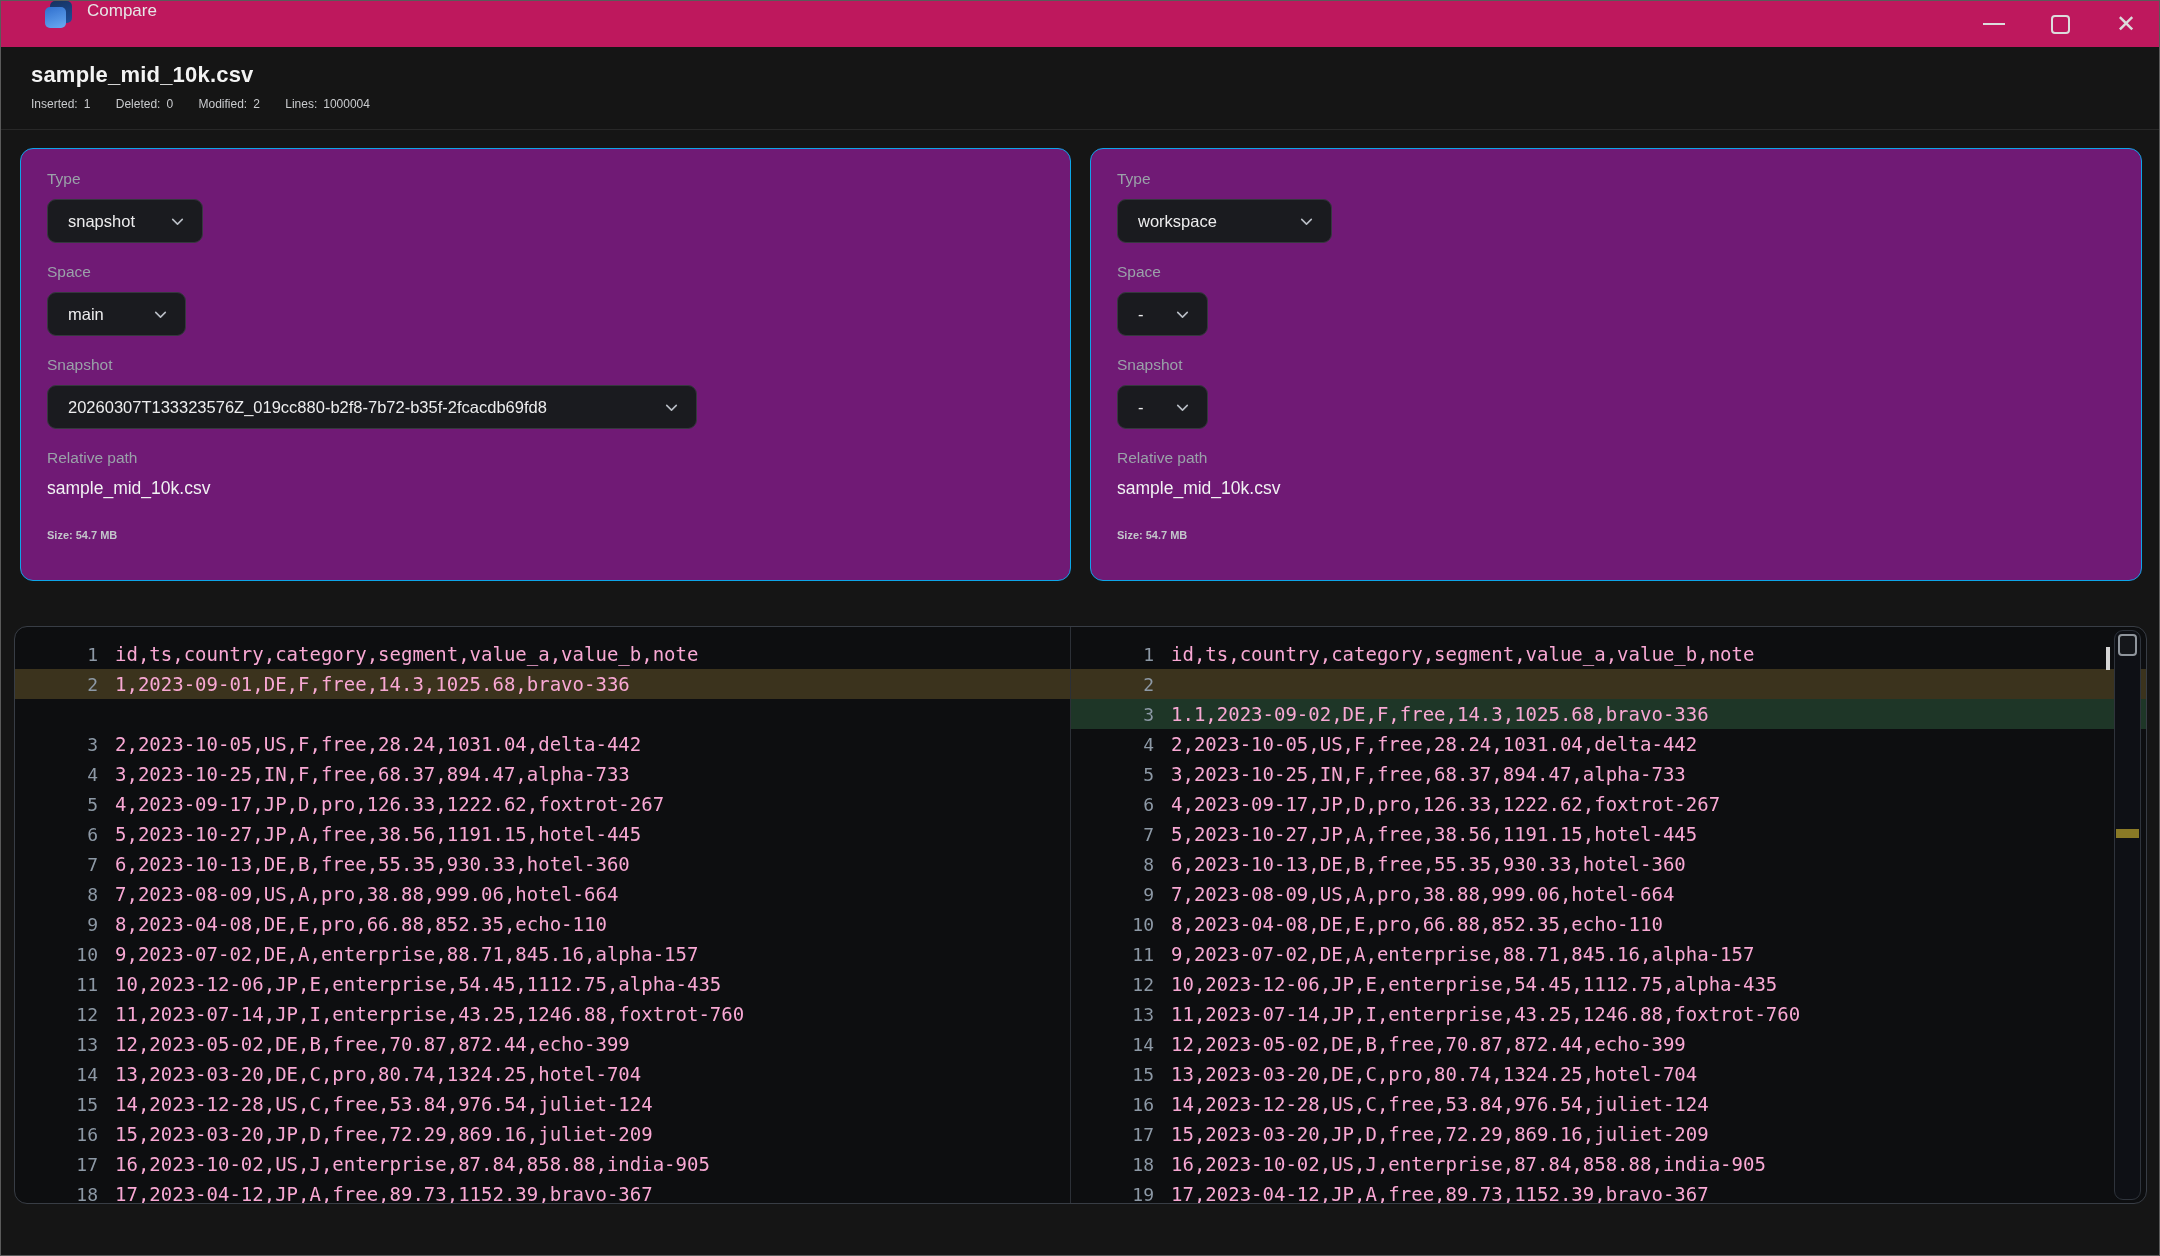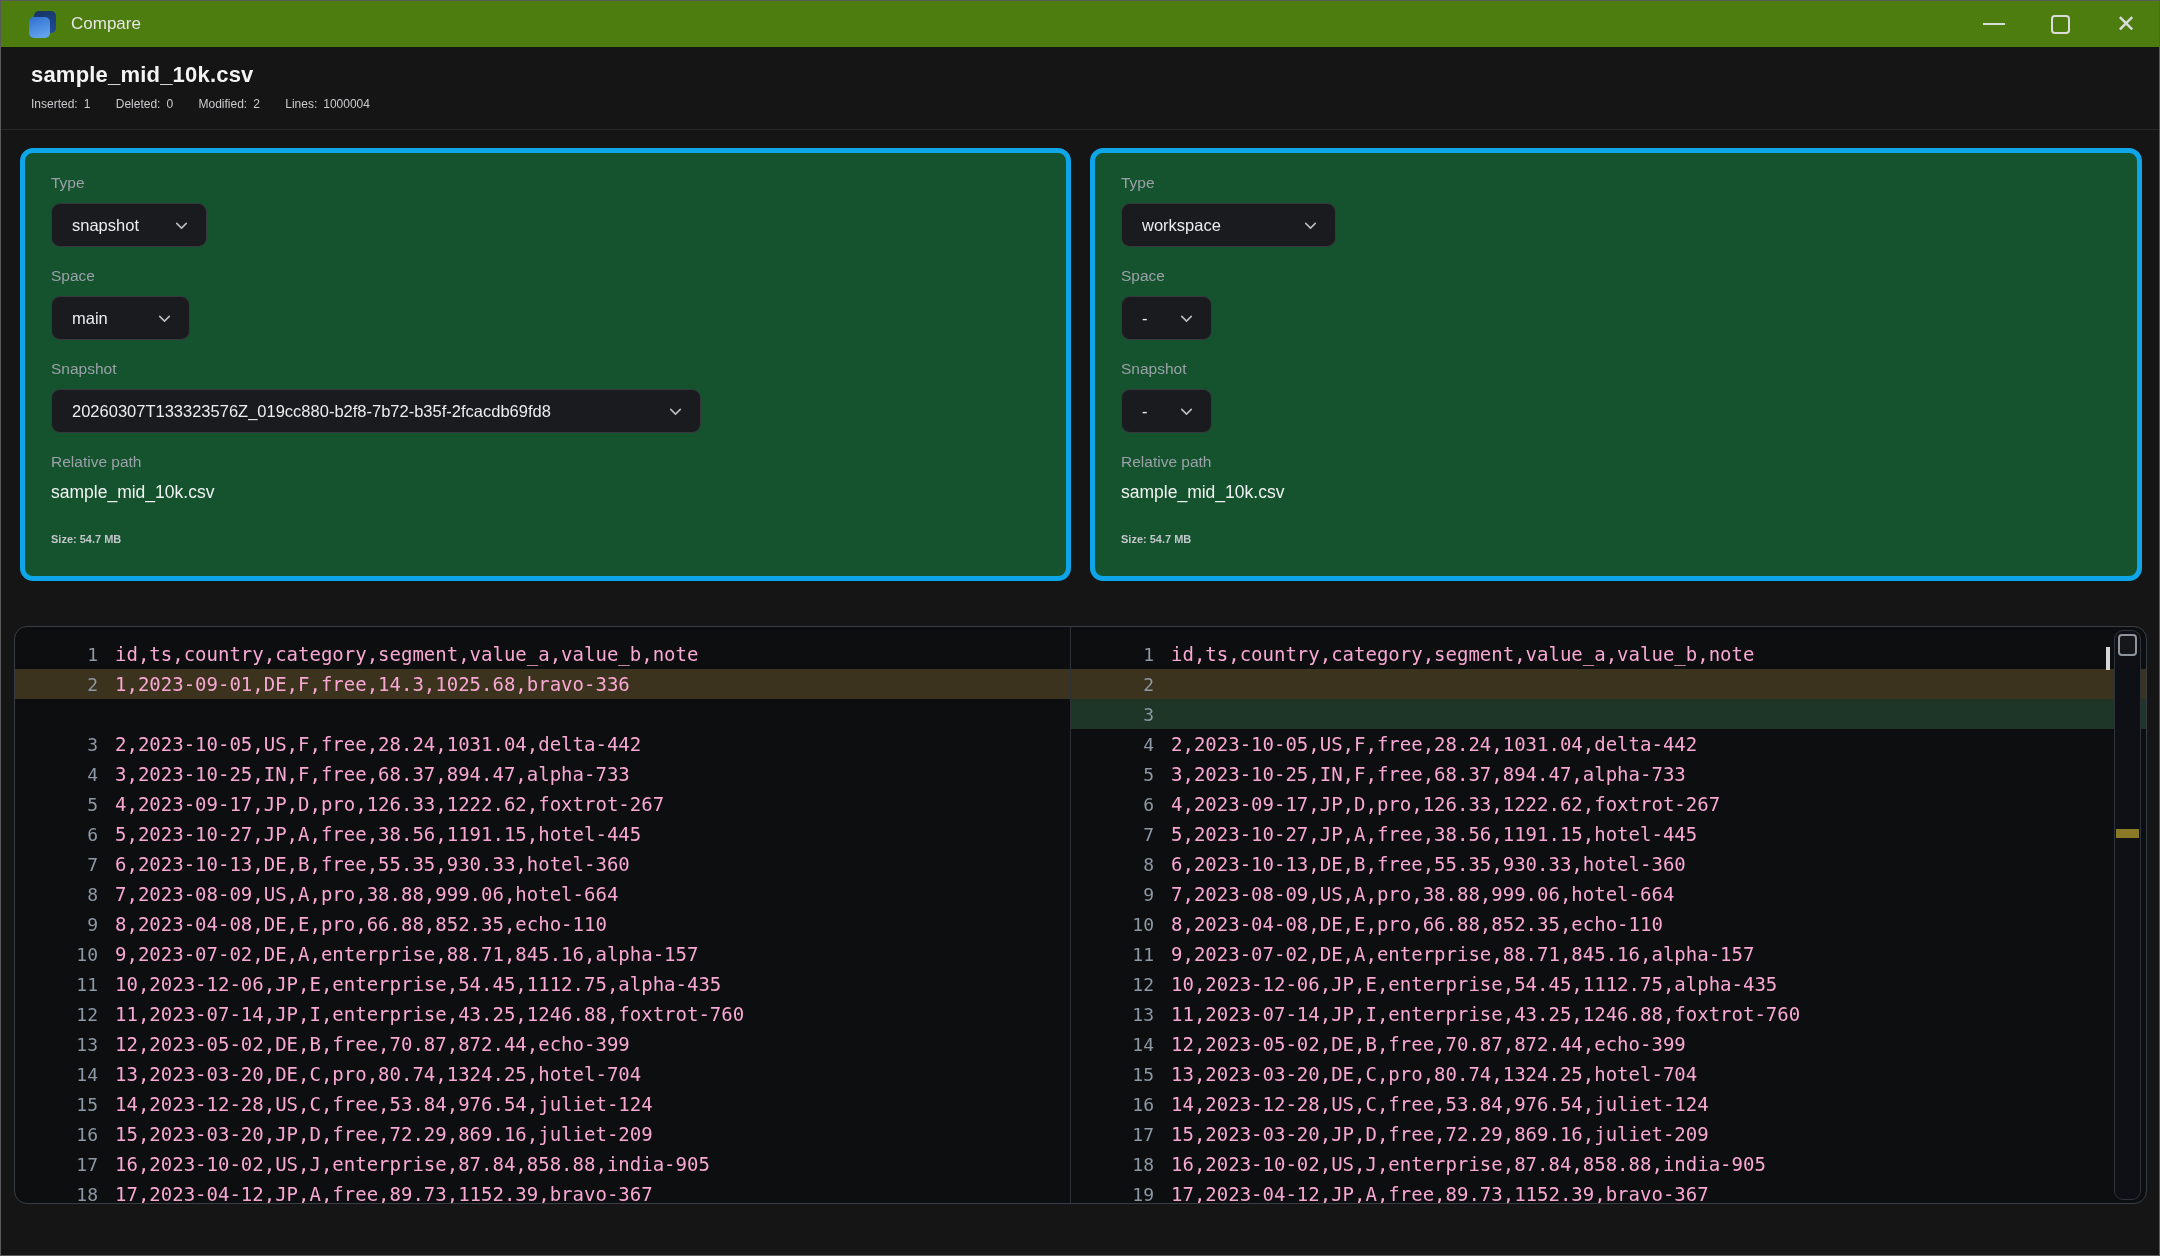--- a/index.html
+++ b/index.html
@@ -8,23 +8,23 @@
     position:relative;
     background:#151515;
     font-family:"Liberation Sans", sans-serif;
     border:1px solid #5a5a5a;
     overflow:hidden;
     color:#e8e8e8;
   }
 
   
   .titlebar {
-    height:46px; background:#4d7c0f;
-    display:flex; align-items:center;
-    padding-left:28px; position:relative;
+    height:46px; background:#be185d;
+    display:flex; 
+    padding-left:44px; position:relative;
   }
   .app-icon { width:27px; height:27px; position:relative; margin-right:15px; }
   .app-icon .back {
     position:absolute; right:0; top:0; width:22px; height:22px;
     border-radius:5px; background:linear-gradient(160deg,#16325f 0%,#1d4e9b 100%);
   }
   .app-icon .front {
     position:absolute; left:0; bottom:0; width:21px; height:21px;
     border-radius:5px; background:linear-gradient(160deg,#2f6fce 0%,#6aaaf2 100%);
   }
@@ -38,22 +38,22 @@
   
   .file-header { padding:15px 30px 18px 30px; border-bottom:1px solid #282828; background:#151515; }
   .file-name { font-size:22px; font-weight:bold; color:#f3f3f3; letter-spacing:0.2px; }
   .file-stats { margin-top:9px; font-size:12px; color:#c9cbce; }
   .file-stats .pair { margin-right:22px; }
   .file-stats .lbl { margin-right:6px; }
 
   
   .panels-row { display:flex; gap:19px; padding:18px 14px 0 19px; }
   .src-panel {
-    height:433px; border:5px solid #0ea5e9; border-radius:13px;
-    background:#14532d; padding:21px 26px;
+    height:433px; border:1px solid #0ea5e9; border-radius:13px;
+    background:#701a75; padding:21px 26px;
   }
   .src-panel.left { width:1051px; }
   .src-panel.right { width:1052px; }
   .fld-label { font-size:15.5px; color:#9aa1a9; margin-top:20px; }
   .fld-label:first-child { margin-top:0; }
   .select-box {
     margin-top:11px; height:44px;
     display:flex; align-items:center; justify-content:space-between;
     padding:0 16px 0 20px;
     background:#1a1b1f; border:1px solid #35383e; border-radius:9px;
@@ -232,21 +232,21 @@
         <div class="drow normal"><span class="lnum">15</span><span class="ltext">14,2023-12-28,US,C,free,53.84,976.54,juliet-124</span></div>
         <div class="drow normal"><span class="lnum">16</span><span class="ltext">15,2023-03-20,JP,D,free,72.29,869.16,juliet-209</span></div>
         <div class="drow normal"><span class="lnum">17</span><span class="ltext">16,2023-10-02,US,J,enterprise,87.84,858.88,india-905</span></div>
         <div class="drow normal"><span class="lnum">18</span><span class="ltext">17,2023-04-12,JP,A,free,89.73,1152.39,bravo-367</span></div>
       </div>
   </div>
   <div class="diff-pane right">
     <div class="rows">
         <div class="drow normal"><span class="lnum">1</span><span class="ltext">id,ts,country,category,segment,value_a,value_b,note</span></div>
         <div class="drow modified"><span class="lnum">2</span></div>
-        <div class="drow inserted"><span class="lnum">3</span></div>
+        <div class="drow inserted"><span class="lnum">3</span><span class="ltext">1.1,2023-09-02,DE,F,free,14.3,1025.68,bravo-336</span></div>
         <div class="drow normal"><span class="lnum">4</span><span class="ltext">2,2023-10-05,US,F,free,28.24,1031.04,delta-442</span></div>
         <div class="drow normal"><span class="lnum">5</span><span class="ltext">3,2023-10-25,IN,F,free,68.37,894.47,alpha-733</span></div>
         <div class="drow normal"><span class="lnum">6</span><span class="ltext">4,2023-09-17,JP,D,pro,126.33,1222.62,foxtrot-267</span></div>
         <div class="drow normal"><span class="lnum">7</span><span class="ltext">5,2023-10-27,JP,A,free,38.56,1191.15,hotel-445</span></div>
         <div class="drow normal"><span class="lnum">8</span><span class="ltext">6,2023-10-13,DE,B,free,55.35,930.33,hotel-360</span></div>
         <div class="drow normal"><span class="lnum">9</span><span class="ltext">7,2023-08-09,US,A,pro,38.88,999.06,hotel-664</span></div>
         <div class="drow normal"><span class="lnum">10</span><span class="ltext">8,2023-04-08,DE,E,pro,66.88,852.35,echo-110</span></div>
         <div class="drow normal"><span class="lnum">11</span><span class="ltext">9,2023-07-02,DE,A,enterprise,88.71,845.16,alpha-157</span></div>
         <div class="drow normal"><span class="lnum">12</span><span class="ltext">10,2023-12-06,JP,E,enterprise,54.45,1112.75,alpha-435</span></div>
         <div class="drow normal"><span class="lnum">13</span><span class="ltext">11,2023-07-14,JP,I,enterprise,43.25,1246.88,foxtrot-760</span></div>

